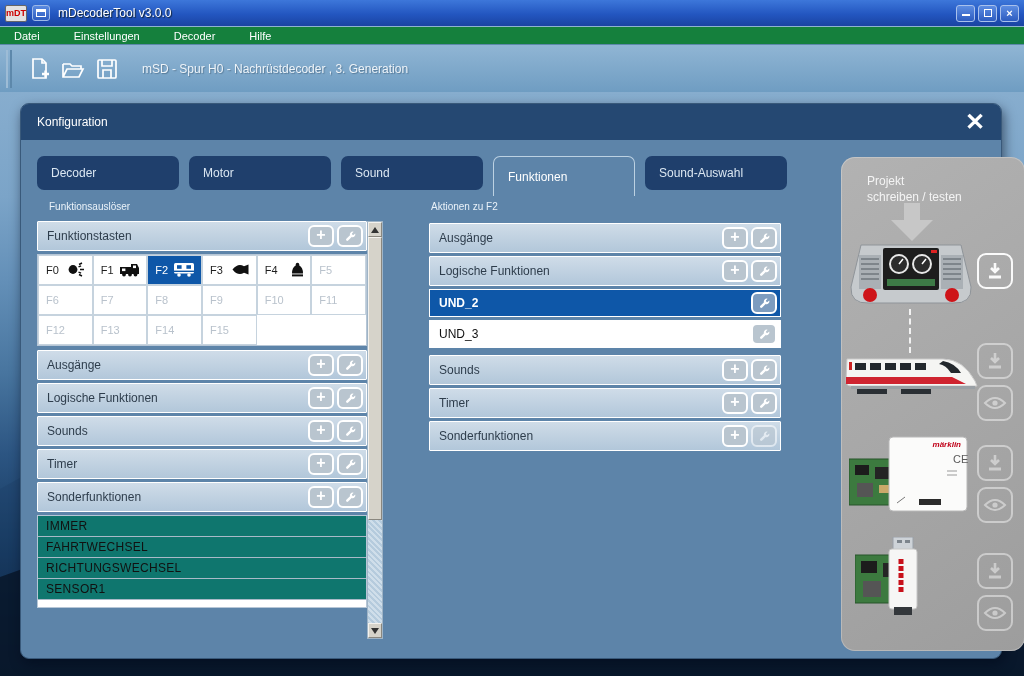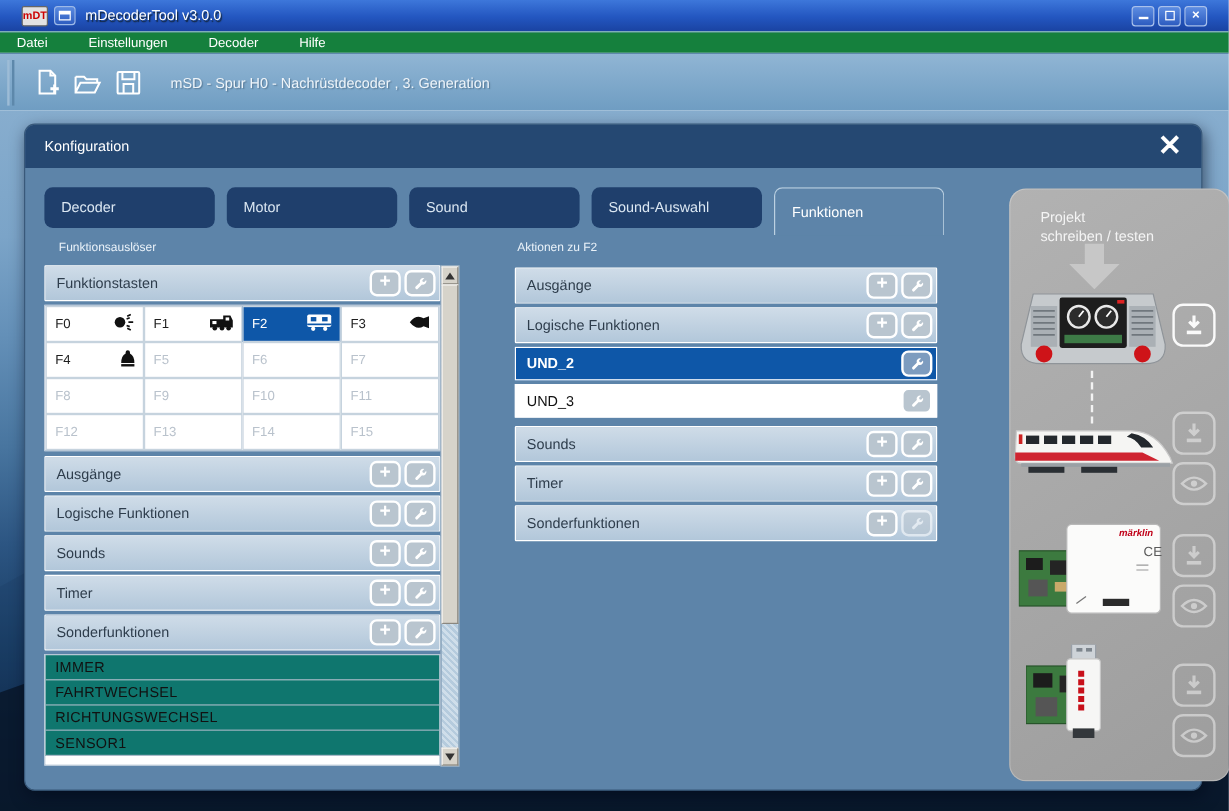--- a/index.html
+++ b/index.html
@@ -1,21 +1,21 @@
 <!DOCTYPE html>
 <html><head>
 <meta charset="utf-8">
 <style>
   * { margin:0; padding:0; box-sizing:border-box; }
   html,body { width:1024px; height:676px; overflow:hidden;
     font-family:"Liberation Sans", sans-serif; }
 
   
   .titlebar { height:26px; background:linear-gradient(#3d77da,#2356c0 55%,#1a43a2);
-    display:flex; align-items:center; padding:0 18px; gap:5px; }
+    display:flex; align-items:center; padding:0 5px; gap:5px; }
   .mdt-badge { width:22px; height:17px; background:#e2e2e2; border:1px solid #666;
     color:#cc0000; font-size:9px; font-weight:bold; display:flex; align-items:center;
     justify-content:center; border-radius:2px; }
   .win-glyph { width:18px; height:16px; border:1px solid #9db9e8; border-radius:3px;
     background:linear-gradient(#5a8ae0,#2e5dc0); position:relative; }
   .win-glyph::after { content:""; position:absolute; left:3px; top:3px; right:3px; bottom:3px;
     border:1.5px solid #fff; border-top-width:3px; }
   .title-text { color:#fff; font-size:12px; font-weight:normal; text-shadow:1px 1px 1px #123; margin-left:3px; flex:1; }
   .winbtns { display:flex; gap:3px; }
   .winbtn { width:19px; height:17px; border:1px solid #a9c1ec; border-radius:3px;
@@ -69,21 +69,21 @@
   .pl-content { width:330px; display:flex; flex-direction:column; }
   .cat-row { height:30px; background:linear-gradient(#cfdce8,#b2c7da);
     border:1px solid #fff; border-radius:1px; display:flex; align-items:center;
     padding:0 3px 0 9px; margin-bottom:3px; }
   .cat-row .cat-label { flex:1; font-size:12px; color:#2e3d4c; }
   .sq-btn { width:26px; height:22px; border:2px solid #fff; border-radius:6px;
     background:#b9c5cf; display:flex; align-items:center; justify-content:center; margin-left:3px; }
   .plus-glyph { color:#fff; font-size:16px; font-weight:bold; line-height:14px; margin-top:-2px; }
   .sq-btn.dim { opacity:.55; }
 
-  .fgrid { display:grid; grid-template-columns:repeat(4,1fr); background:#fff;
+  .fgrid { display:grid; grid-template-columns:repeat(6,1fr); background:#fff;
     border:1px solid #b6c6d6; margin-bottom:4px; }
   .fcell { height:30px; border:1px solid #c6d3de; display:flex; align-items:center;
     justify-content:space-between; padding:0 6px 0 7px; font-size:11px; color:#1e1e1e; background:#fff; }
   .fcell.empty { color:#b9c2cc; }
   .fcell.sel { background:#0e57a8; color:#fff; }
   .fcell svg { flex:none; }
 
   .trigger-list { background:#fff; border:1px solid #b6c6d6; }
   .trigger-row { height:21px; display:flex; align-items:center; padding-left:8px;
     font-size:12px; color:#111; border-bottom:1px solid #a9bac8; background:#0f766e; letter-spacing:.3px; }
@@ -197,25 +197,25 @@
       <div class="tabs">
           <div class="tab">
             <span>Decoder</span>
           </div>
           <div class="tab">
             <span>Motor</span>
           </div>
           <div class="tab">
             <span>Sound</span>
           </div>
+          <div class="tab active">
+            <span>Funktionen</span>
+          </div>
           <div class="tab">
             <span>Sound-Auswahl</span>
-          </div>
-          <div class="tab active">
-            <span>Funktionen</span>
           </div>
         </div>
 
       <div class="pane-label lbl-left">Funktionsauslöser</div>
       <div class="pane-label lbl-right">Aktionen zu F2</div>
 
       <div class="panel-left">
         <div class="pl-content" id="pl-content">
             <div class="cat-row">
               <span class="cat-label">Funktionstasten</span>

